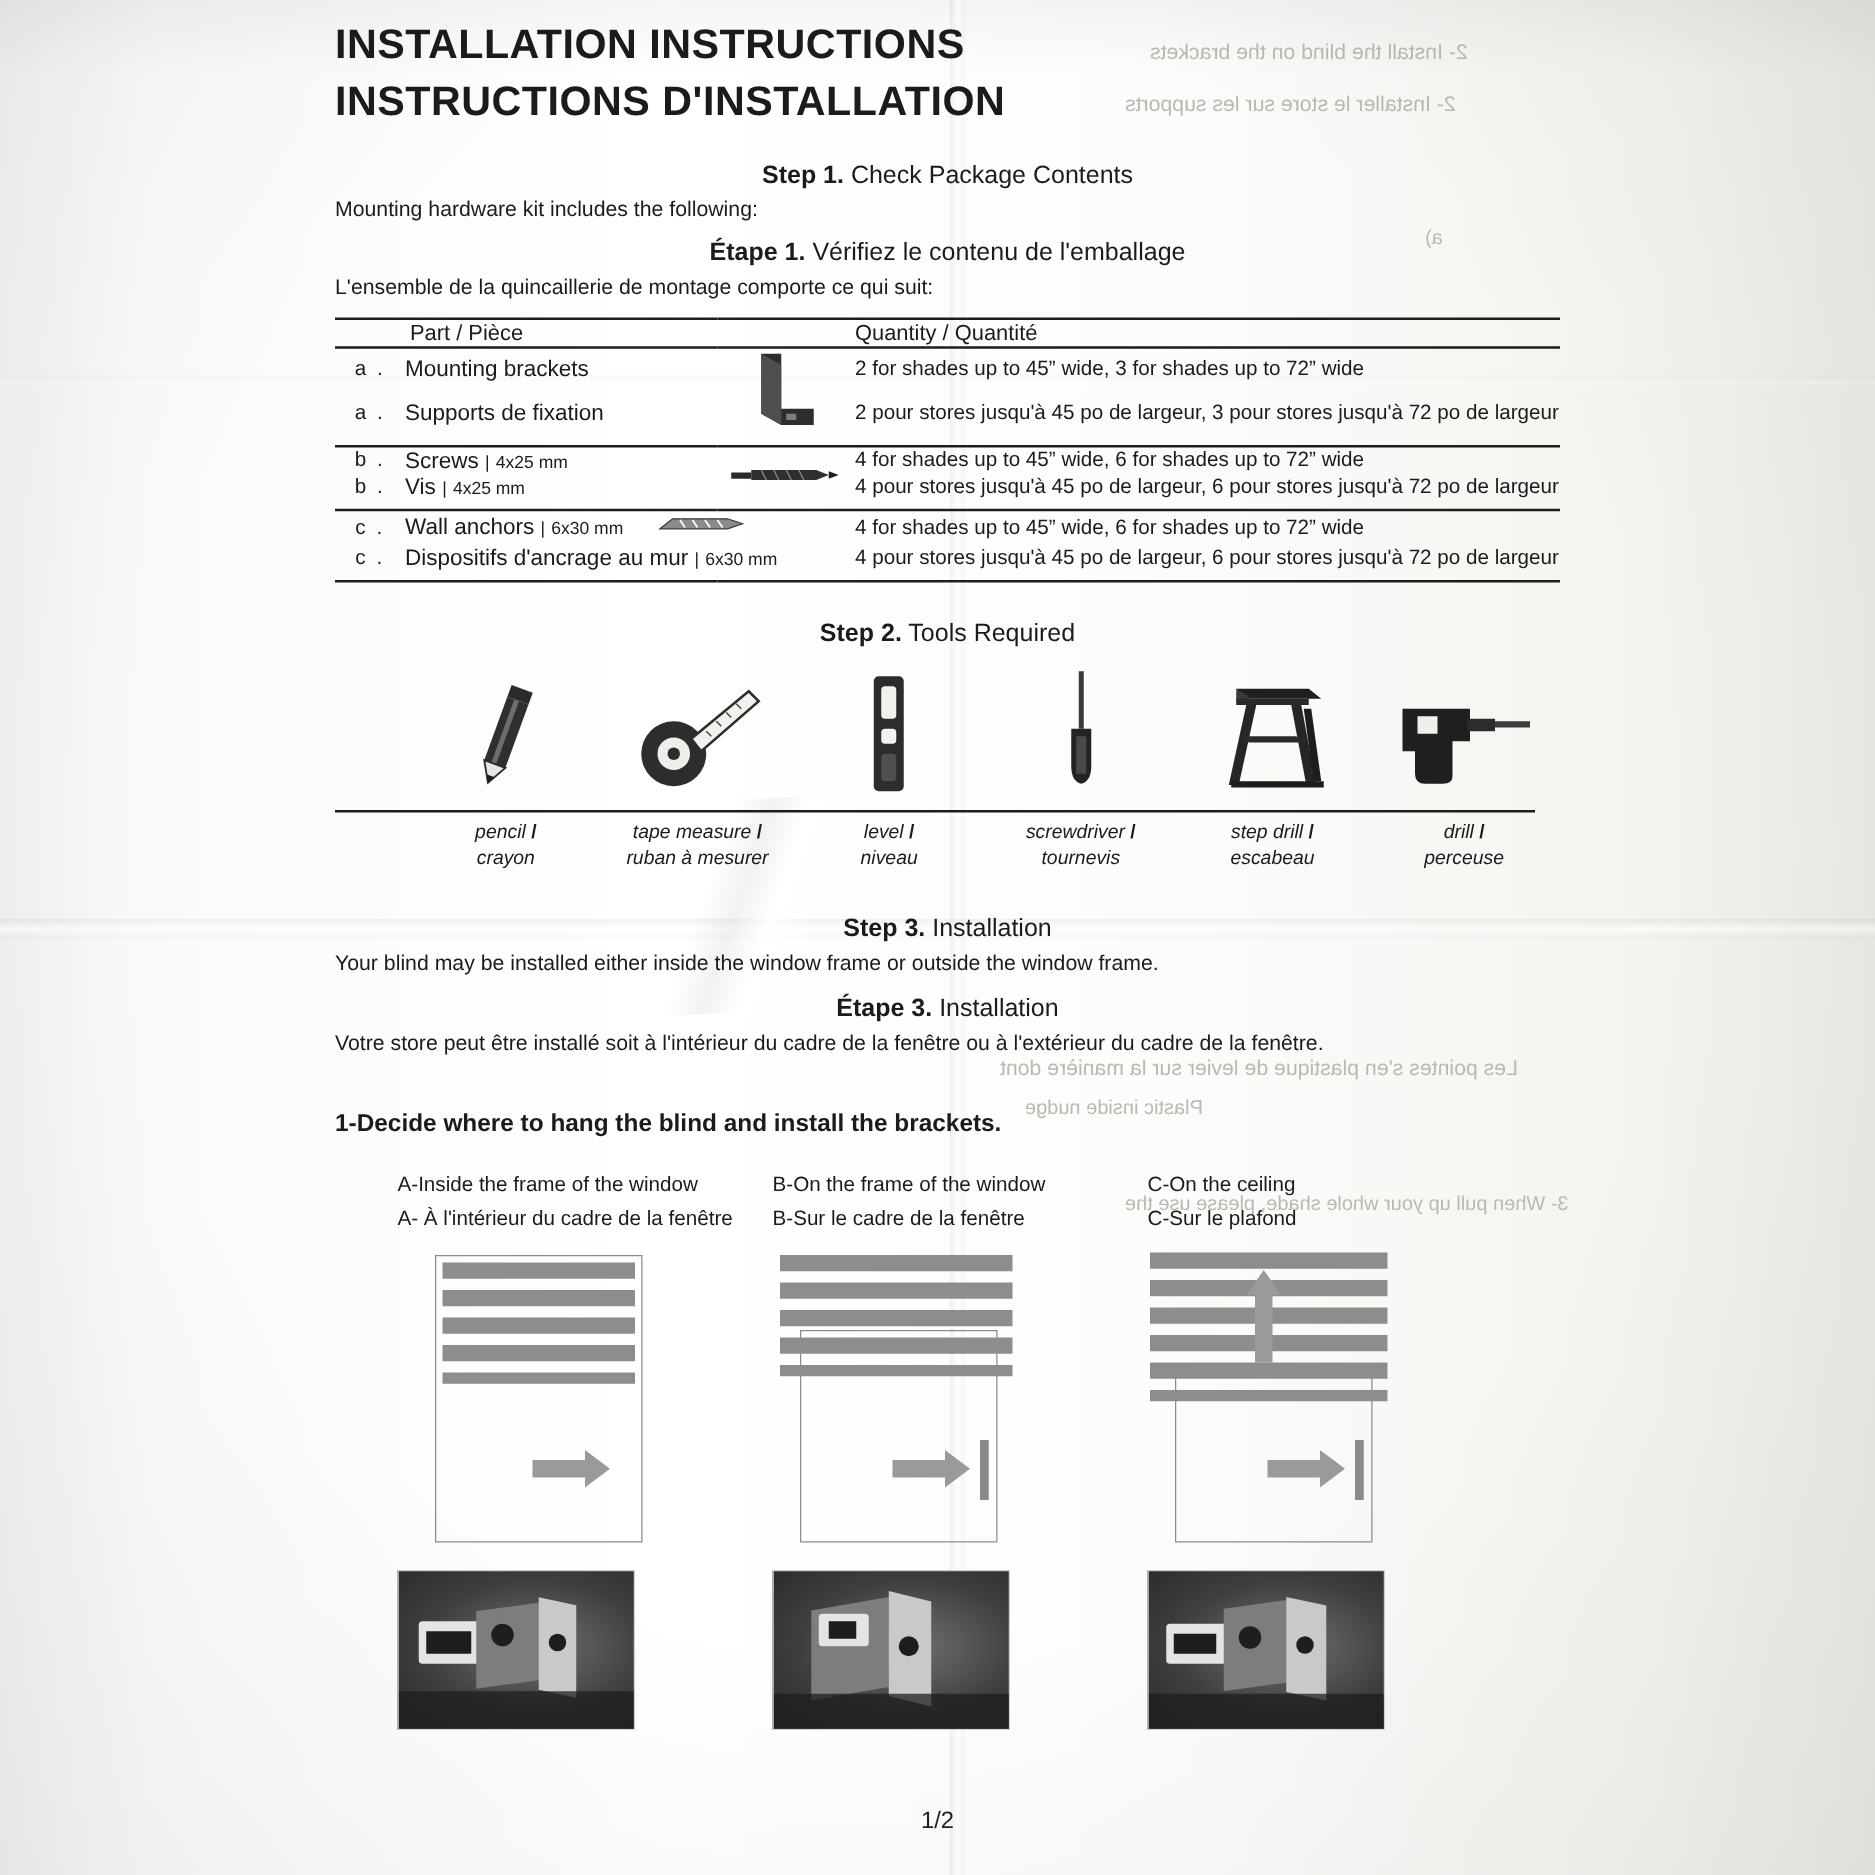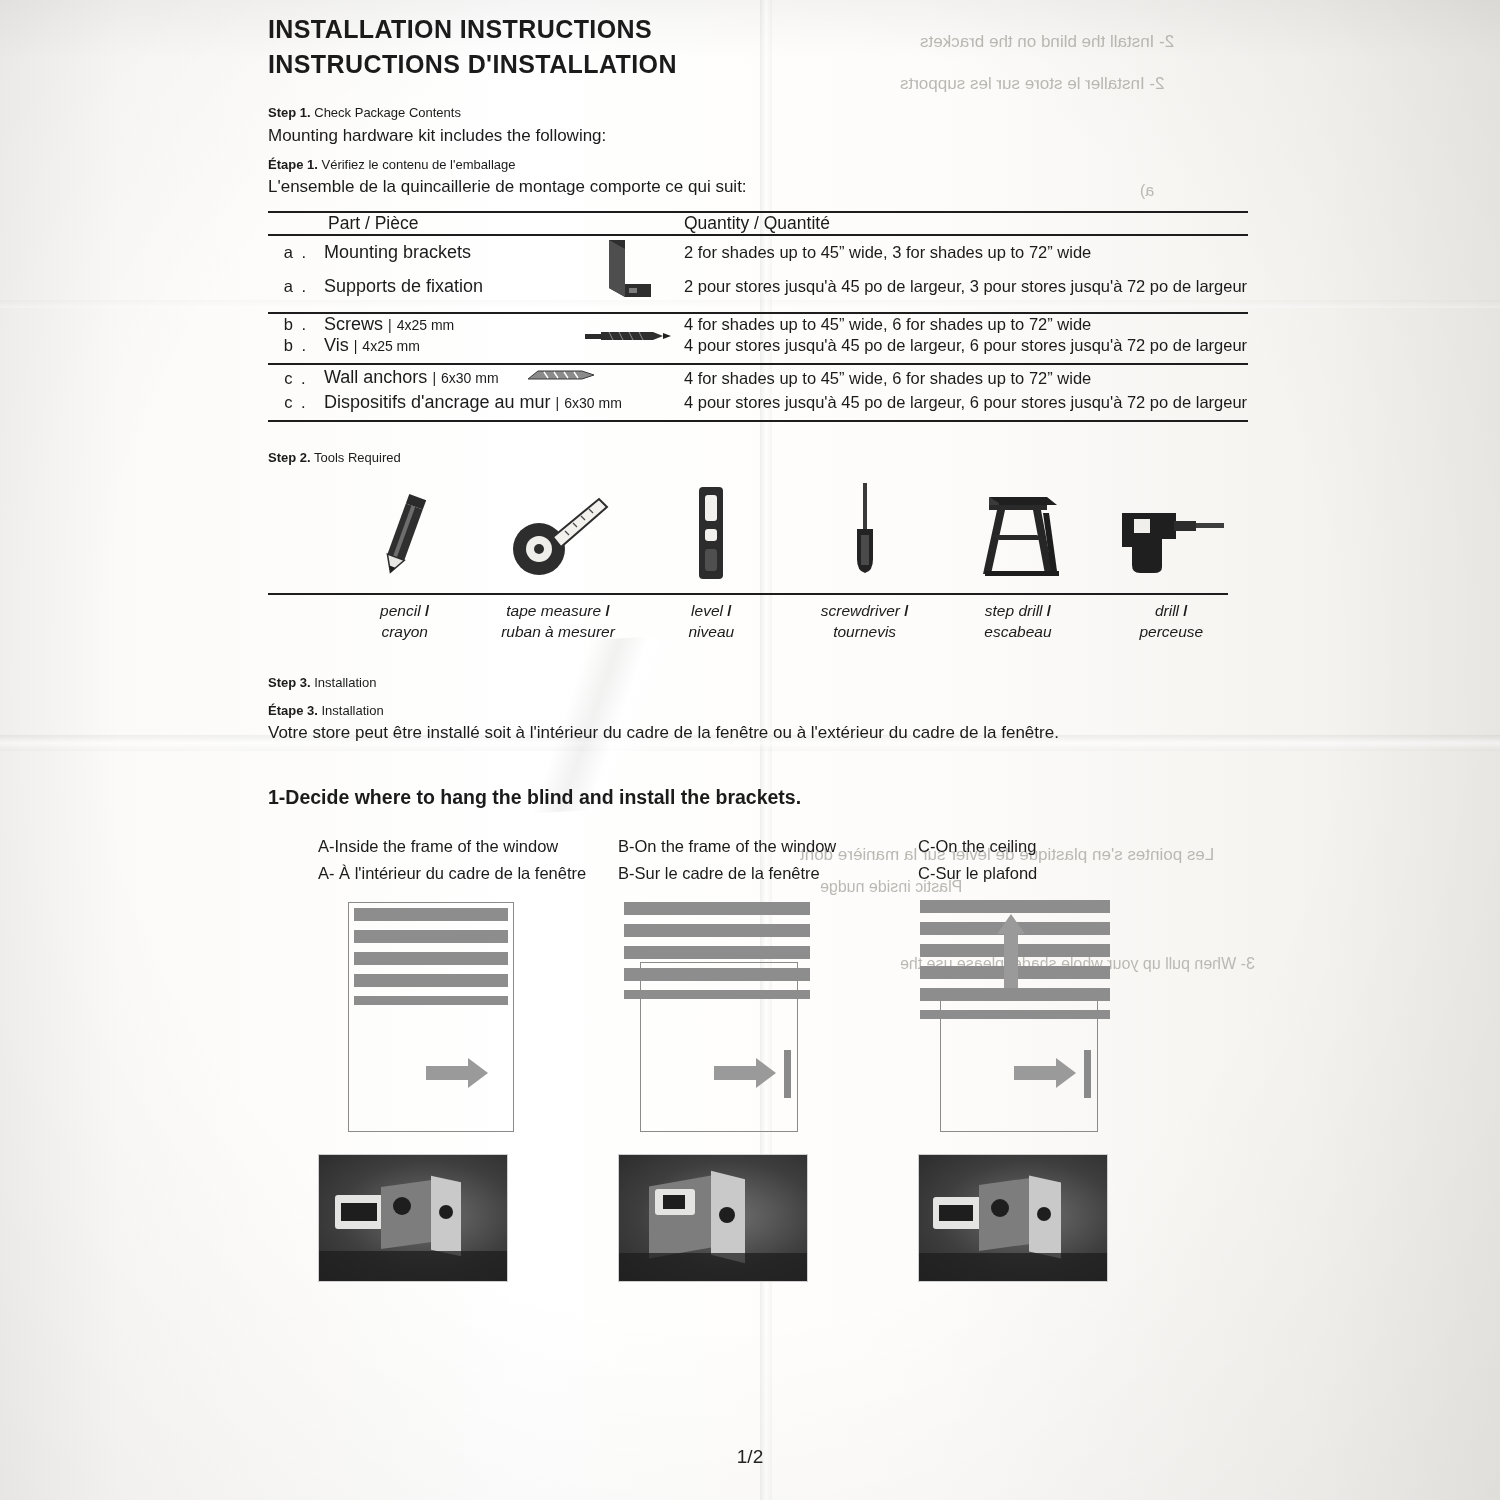--- a/index.html
+++ b/index.html
@@ -56,29 +56,29 @@
   
   #content {
     position: absolute;
     left: 268px;
     top: 12px;
     width: 980px;
     color: #1b1b1b;
   }
 
   h1.title {
-    font-size: 25px;
+    font-size: 33px;
     font-weight: bold;
     letter-spacing: 0.4px;
     margin: 0;
     line-height: 1.38;
   }
   h1.title .l2 { display: block; }
 
-  .step-head { margin-top: 22px; font-size: 13px; line-height: 1.5; }
+  .step-head { margin-top: 22px; font-size: 20px; line-height: 1.5; text-align: center; }
   .step-head b { font-weight: bold; }
   .sub { font-size: 17px; line-height: 1.55; }
 
   
   table.parts {
     width: 980px;
     border-collapse: collapse;
     margin-top: 10px;
     font-size: 16.5px;
   }
@@ -379,20 +379,21 @@
         <div class="fr">perceuse</div>
       </div>
     </div>
   </div>
 
   <div class="step3">
     <div class="step-head" style="margin-top:0;">
       <b>Step 3.</b>
       <span>Installation</span>
     </div>
+    <div class="sub">Your blind may be installed either inside the window frame or outside the window frame.</div>
     <div class="step-head" style="margin-top:8px;">
       <b>Étape 3.</b>
       <span>Installation</span>
     </div>
     <div class="sub">Votre store peut être installé soit à l'intérieur du cadre de la fenêtre ou à l'extérieur du cadre de la fenêtre.</div>
 
     <div style="margin-top:34px;">
       <div class="bold-line">1-Decide where to hang the blind and install the brackets.</div>
     </div>
 

